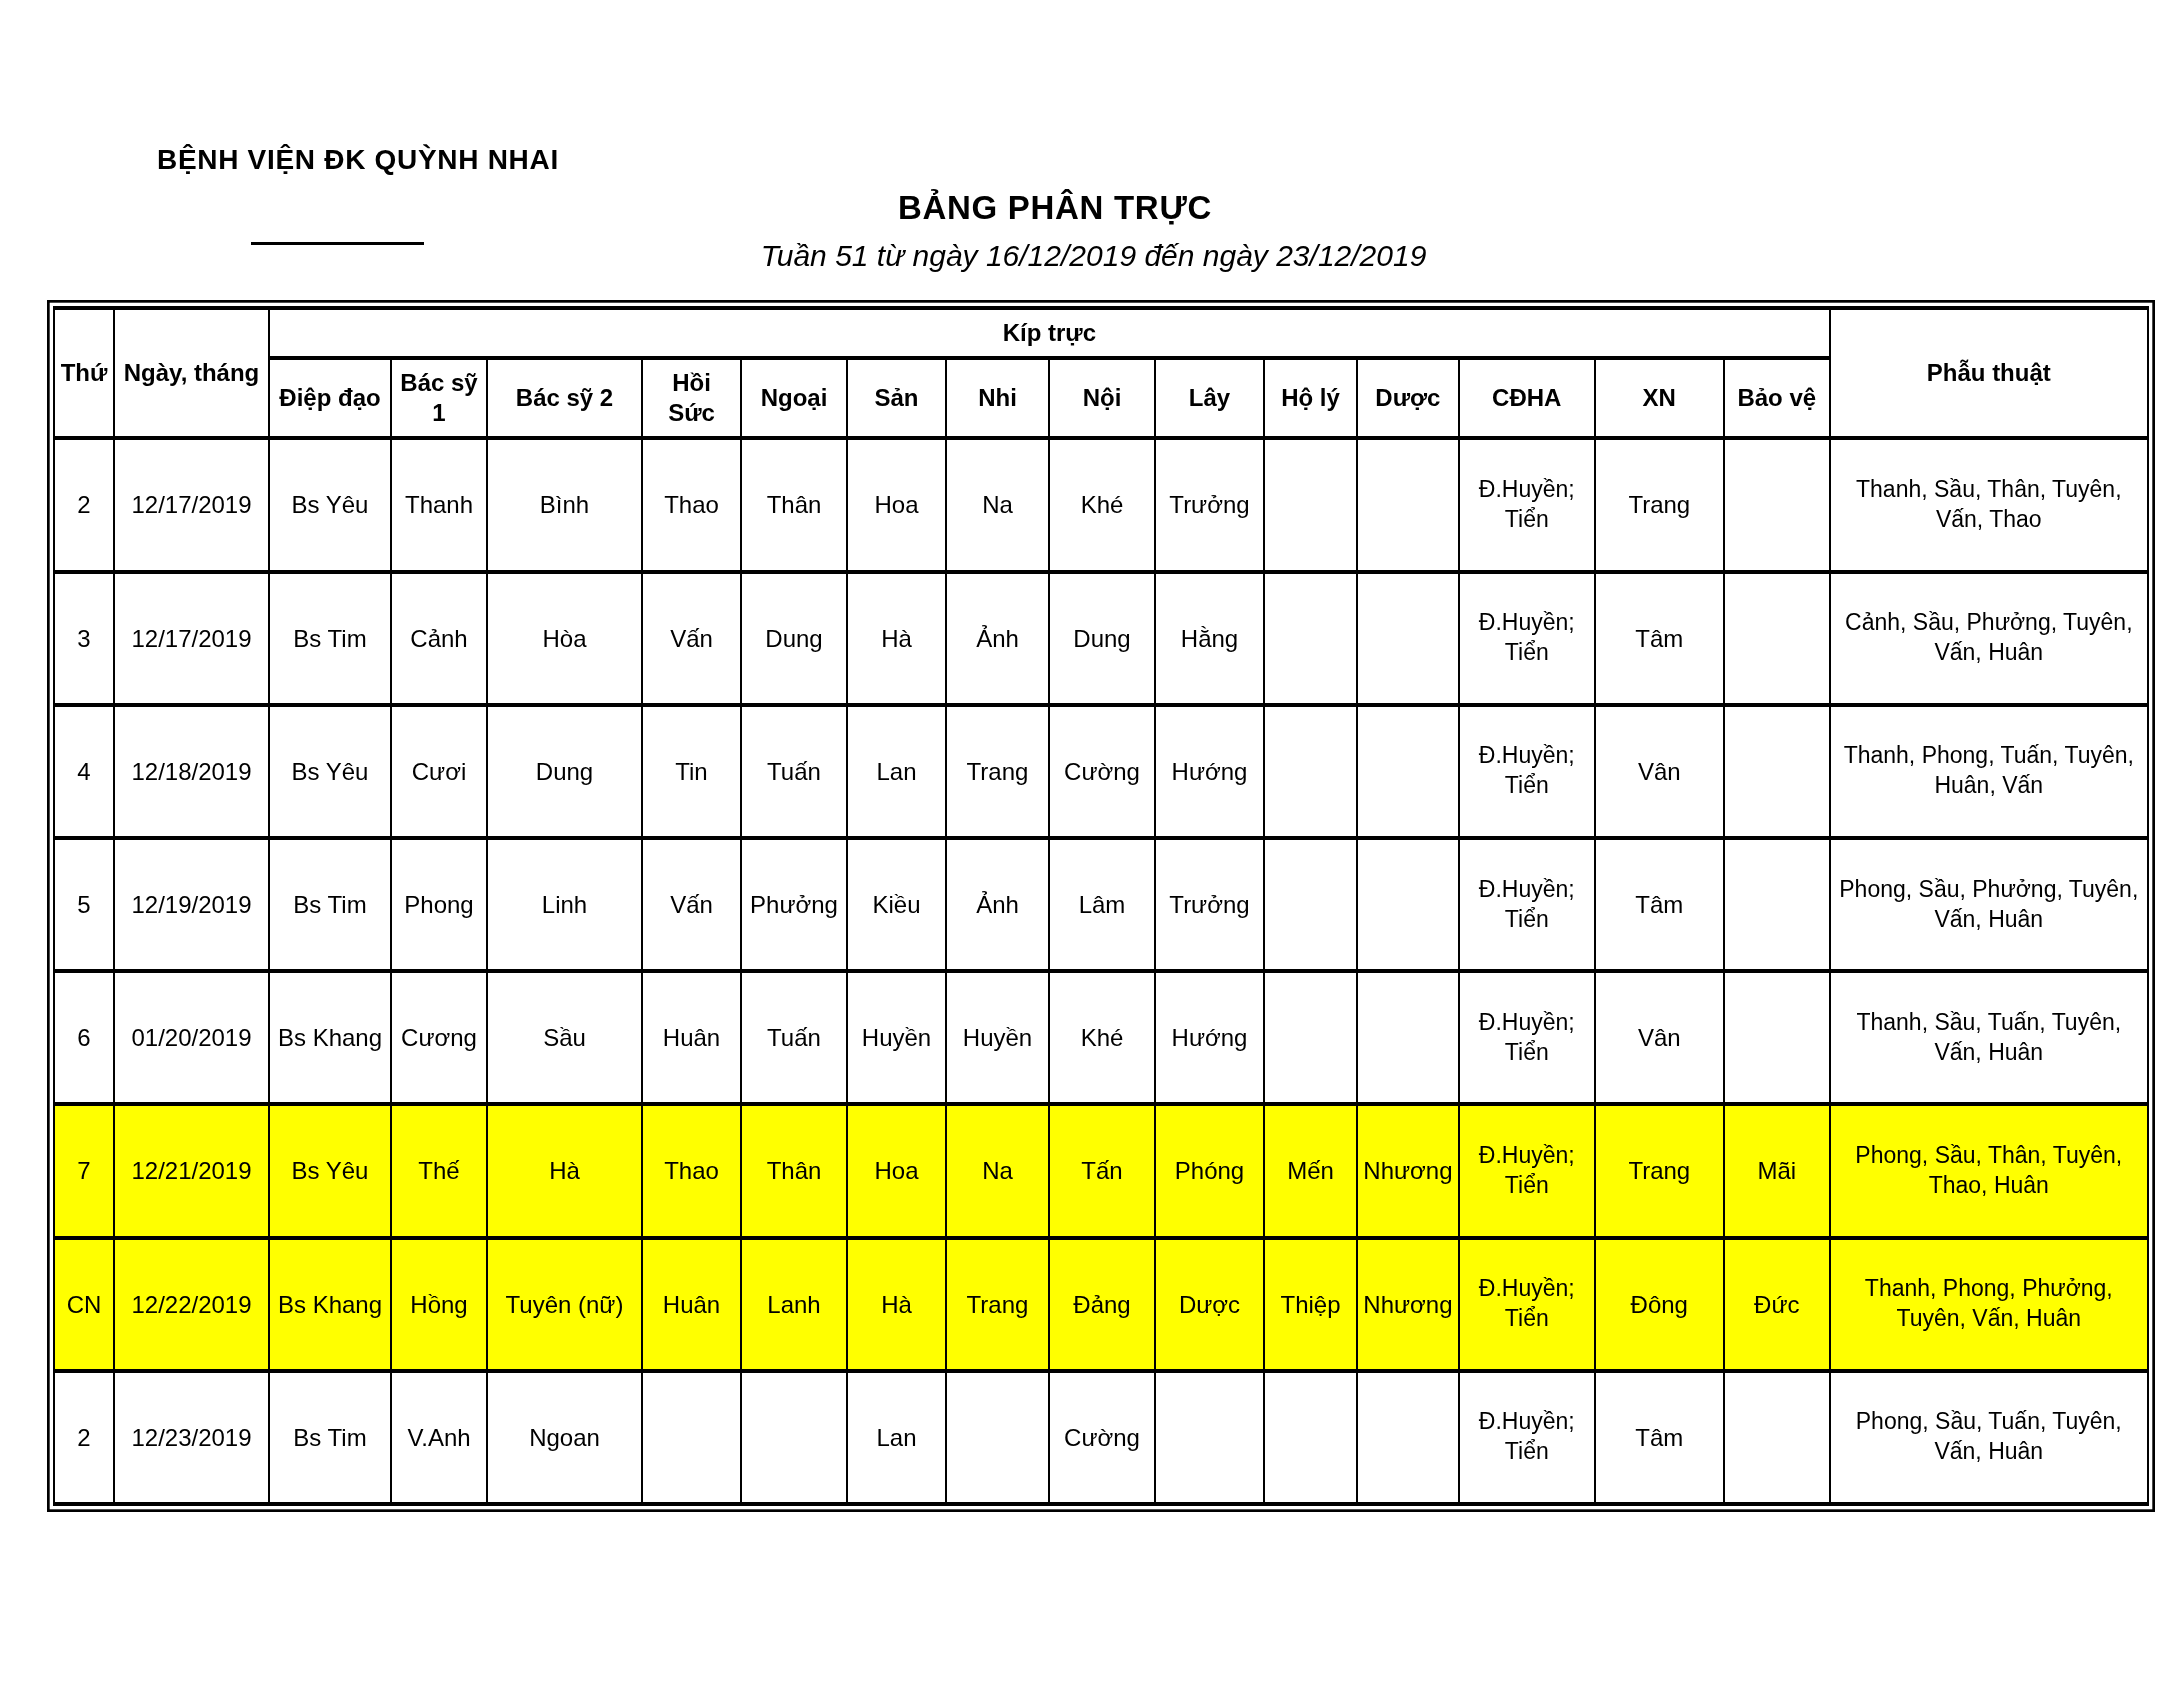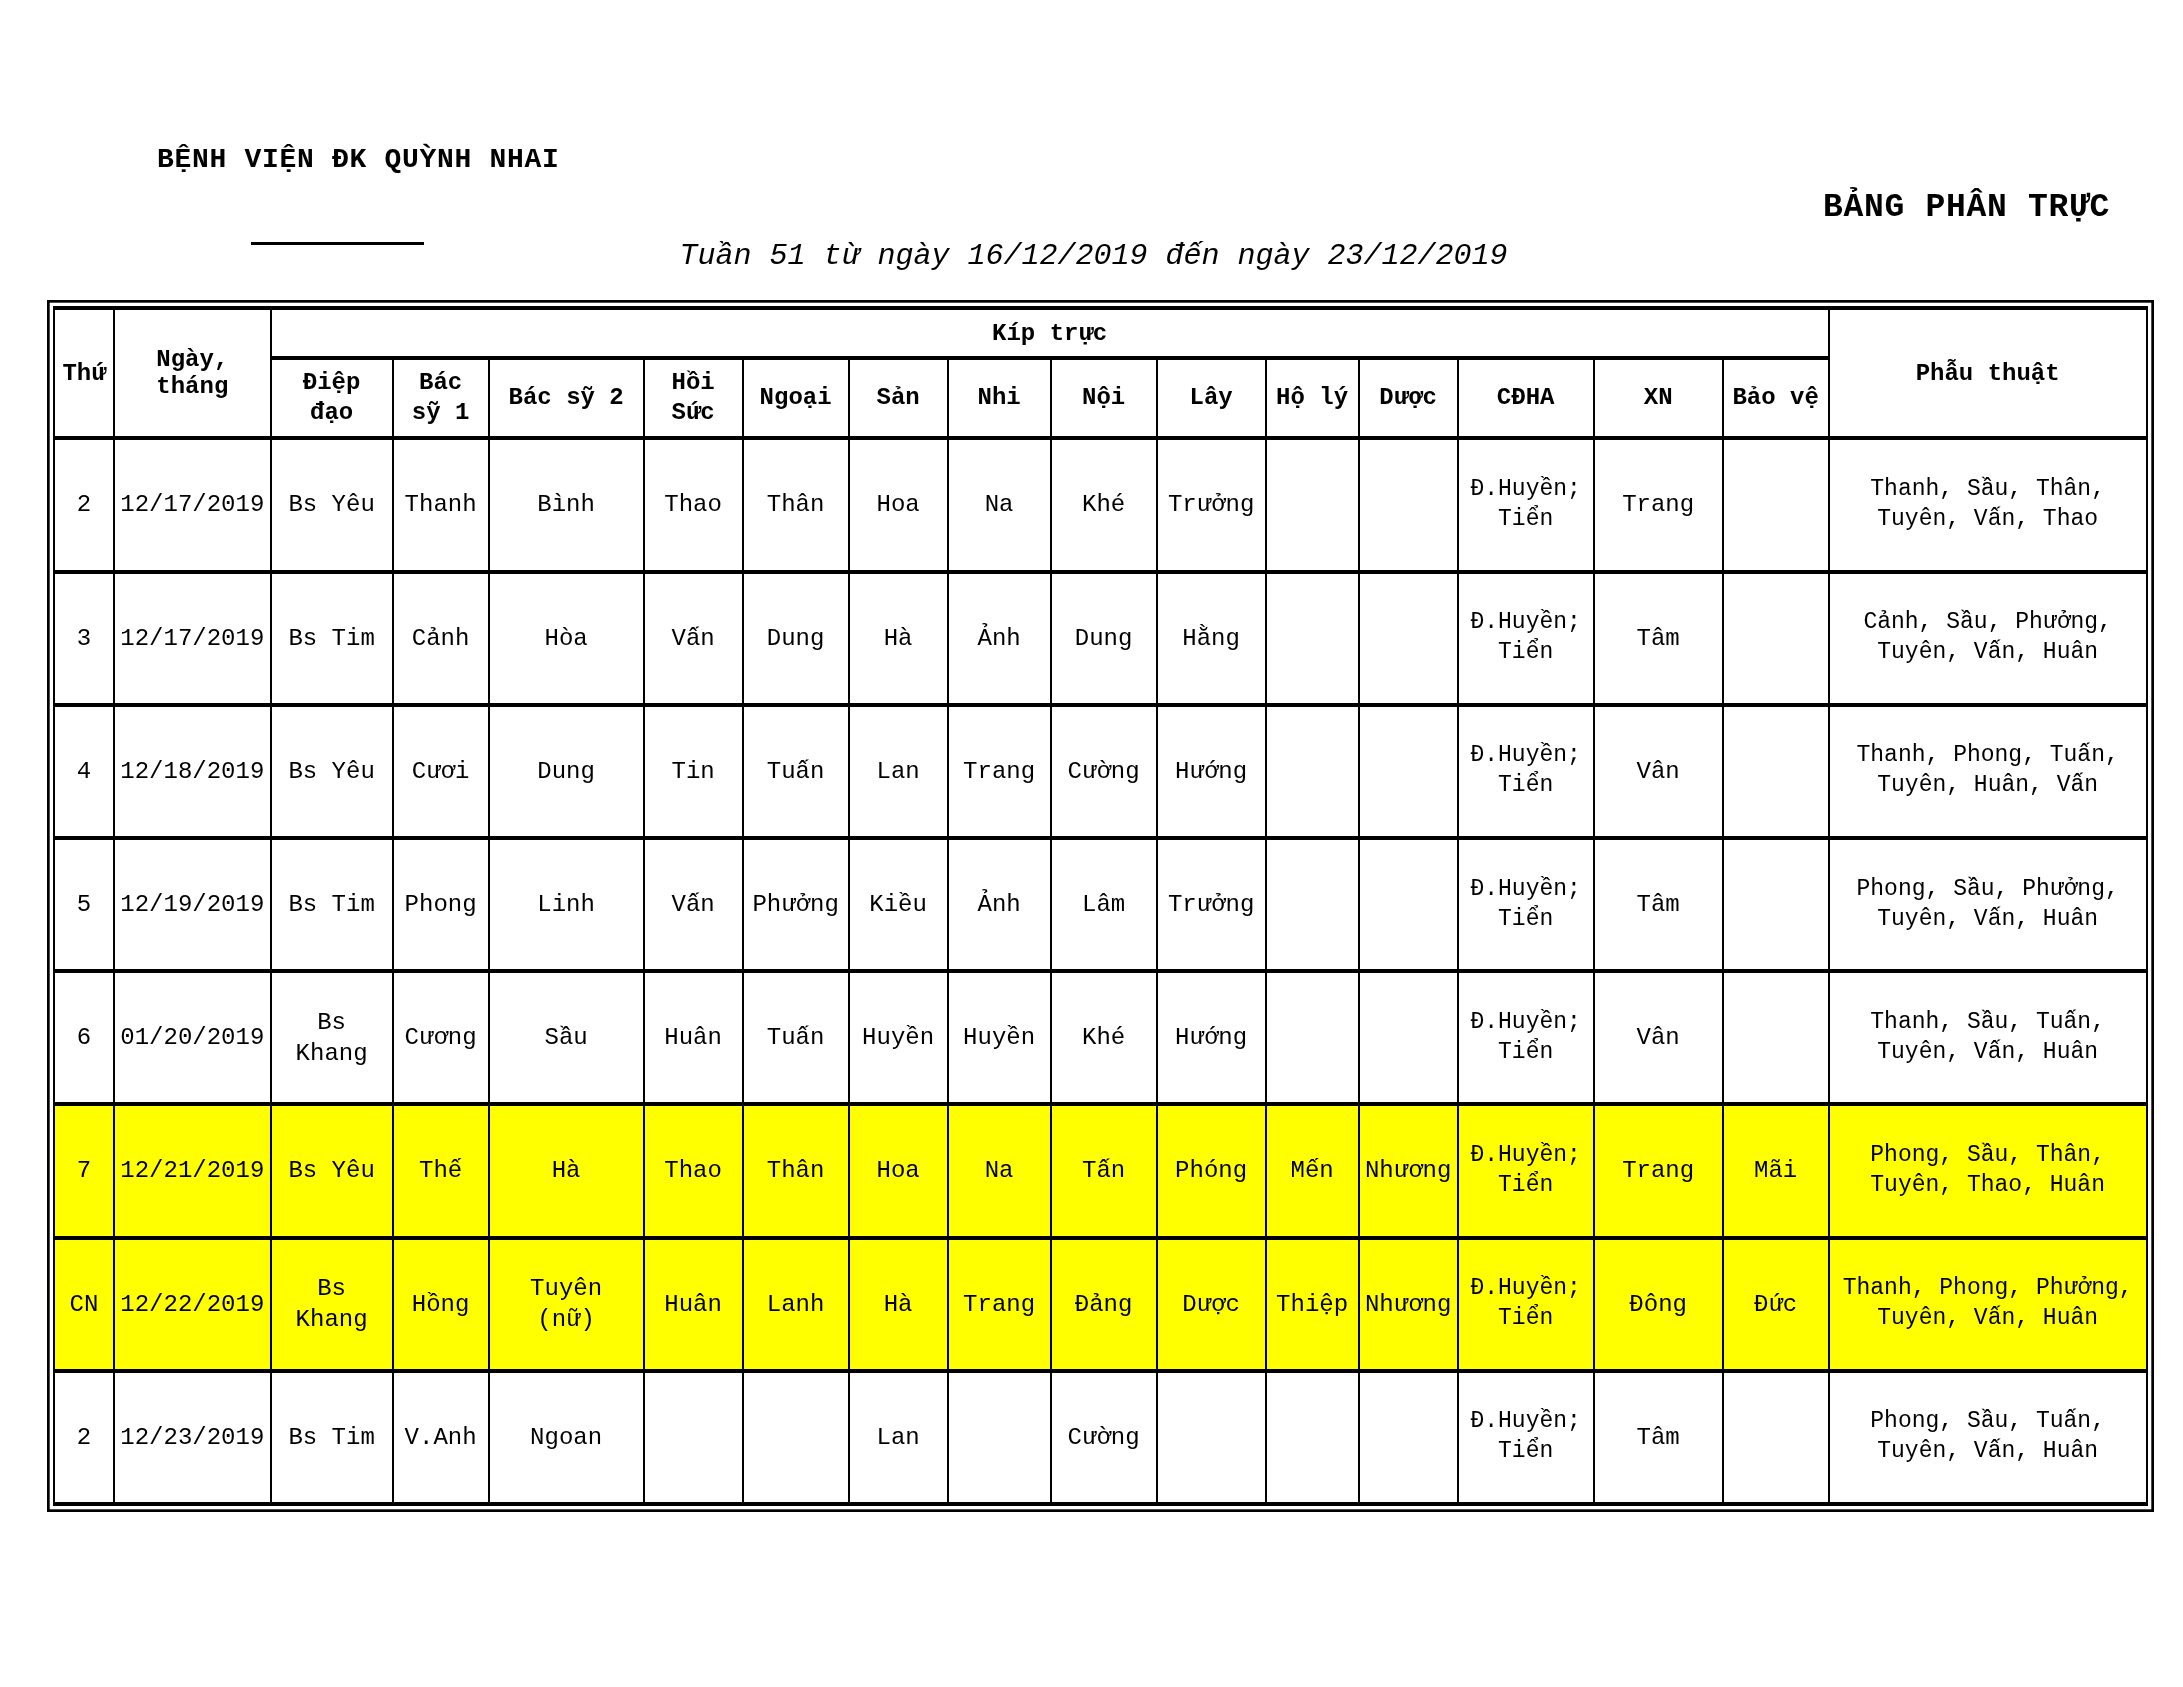--- a/index.html
+++ b/index.html
@@ -5,21 +5,21 @@
   html, body {
     margin: 0;
     padding: 0;
     background: #ffffff;
   }
   .page {
     position: relative;
     width: 2183px;
     height: 1687px;
     background: #ffffff;
-    font-family: Liberation Mono, monospace;
+    font-family: Liberation Sans, sans-serif;
     color: #000000;
   }
   .org {
     position: absolute;
     left: 157px;
     top: 144px;
     font-size: 28px;
     font-weight: bold;
     letter-spacing: 0.7px;
     white-space: nowrap;
@@ -29,21 +29,21 @@
     left: 251px;
     top: 242px;
     width: 173px;
     border-top: 3.3px solid #000;
   }
   .title {
     position: absolute;
     left: 0;
     right: 73px;
     top: 189px;
-    text-align: right;
+    text-align: center;
     font-size: 33px;
     font-weight: bold;
     letter-spacing: 0.7px;
   }
   .subtitle {
     position: absolute;
     left: 0;
     right: 40px;
     top: 239px;
     text-align: center;

